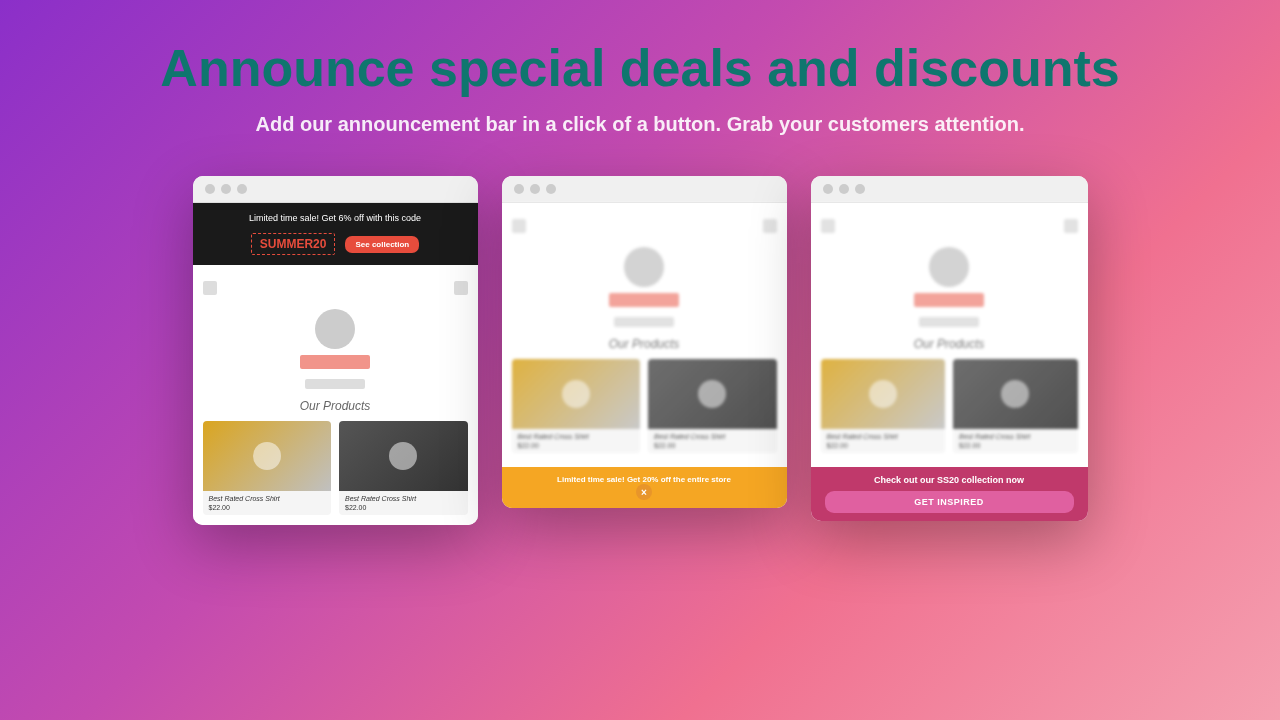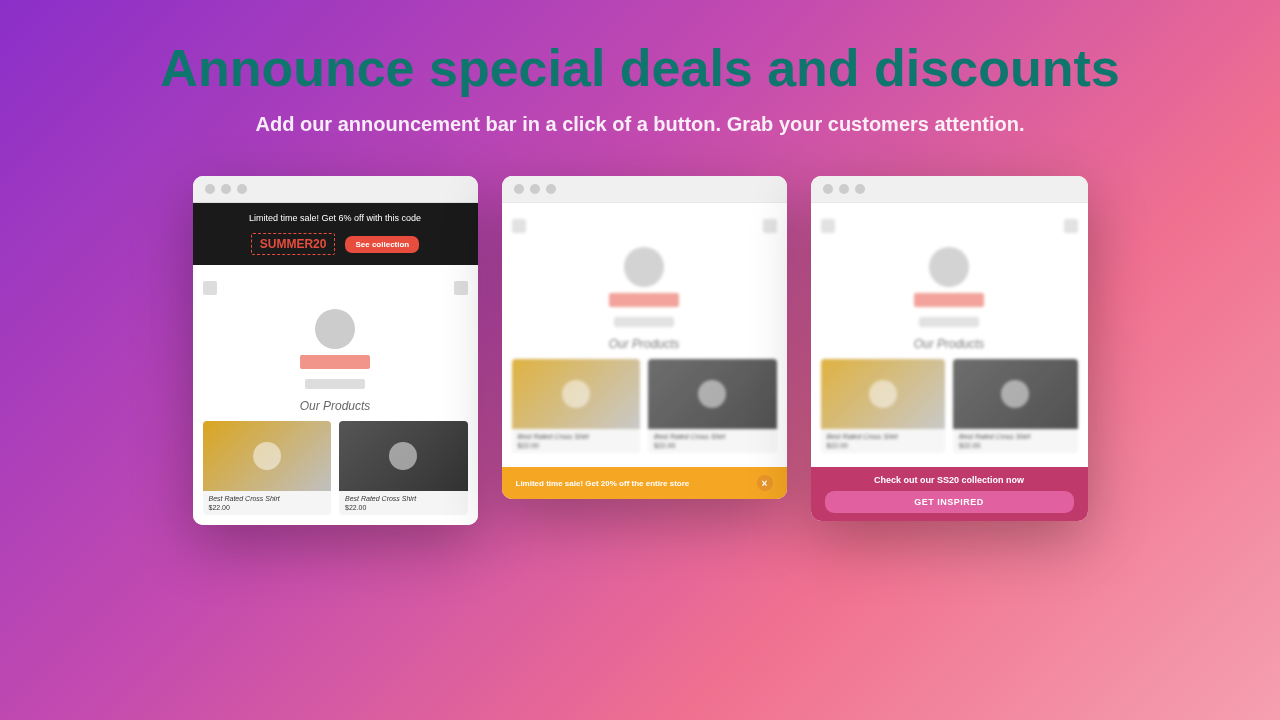--- a/index.html
+++ b/index.html
@@ -227,20 +227,21 @@
     }
 
     
     .bottom-banner-orange {
       background: #f5a623;
       padding: 8px 14px;
       display: flex;
       align-items: center;
       justify-content: space-between;
       margin-top: 4px;
+      flex-direction: column;
     }
 
     .banner-orange-text {
       color: white;
       font-size: 8px;
       font-weight: 600;
     }
 
     .banner-close-btn {
       width: 16px;

